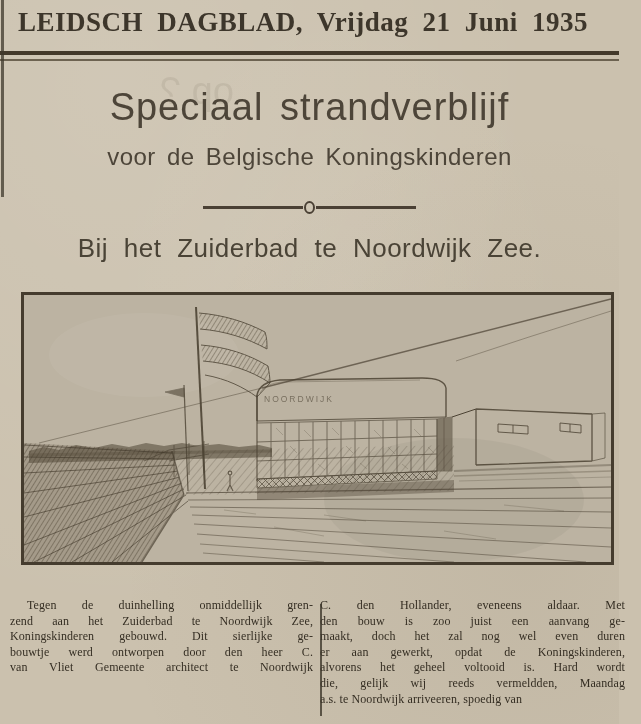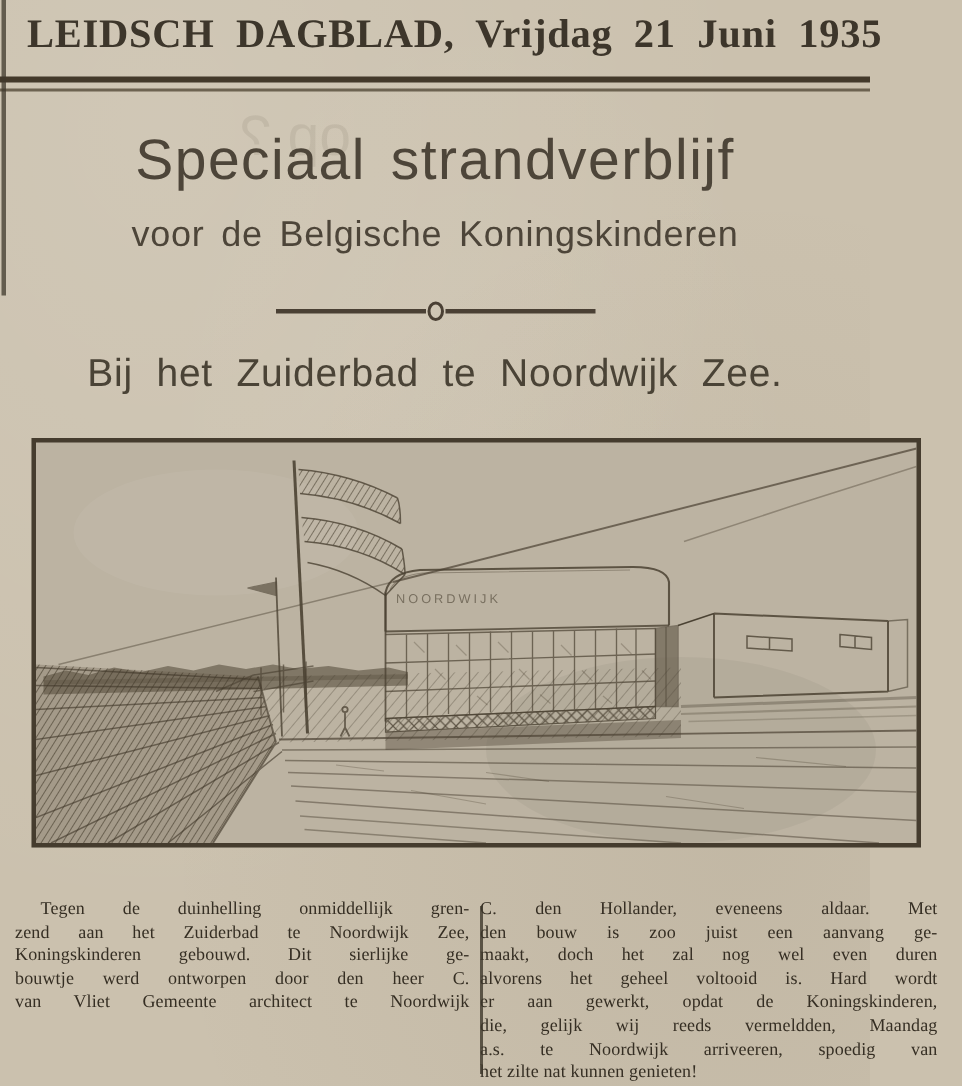--- a/index.html
+++ b/index.html
@@ -8,20 +8,21 @@
     font-family:"Liberation Serif", serif;
     background:#cbc1ae;
   }
   .page{
     position:relative;width:580px;height:724px;
     background:
       radial-gradient(ellipse at 18% 12%, rgba(255,255,252,.10), transparent 60%),
       radial-gradient(ellipse at 85% 78%, rgba(92,78,56,.08), transparent 55%),
       radial-gradient(ellipse at 55% 40%, rgba(255,255,248,.05), transparent 50%),
       #cbc1ae;
+    padding-left: 39px;
   }
   .masthead{
     position:absolute;left:18px;top:7px;
     font-family:"Liberation Serif", serif;font-weight:700;
     font-size:27px;letter-spacing:.5px;word-spacing:7px;
     color:#3d362b;white-space:nowrap;
   }
   .rule-thick{position:absolute;left:0;right:0;top:51px;height:4px;background:#43392a;}
   .rule-thin{position:absolute;left:0;right:0;top:59px;height:2px;background:#544a38;opacity:.8;}
   .left-edge-rule{position:absolute;left:1px;top:0;width:3px;height:197px;background:#3f382c;opacity:.75;}
@@ -214,22 +215,21 @@
         <div class="line">Tegen de duinhelling onmiddellijk gren-</div>
         <div class="line">zend aan het Zuiderbad te Noordwijk Zee,</div>
         <div class="line">Koningskinderen gebouwd. Dit sierlijke ge-</div>
         <div class="line">bouwtje werd ontworpen door den heer C.</div>
         <div class="line">van Vliet Gemeente architect te Noordwijk</div>
       </div>
     <div class="col col-right">
         <div class="line">C. den Hollander, eveneens aldaar. Met</div>
         <div class="line">den bouw is zoo juist een aanvang ge-</div>
         <div class="line">maakt, doch het zal nog wel even duren</div>
+        <div class="line">er aan gewerkt, opdat de Koningskinderen,</div>
         <div class="line">alvorens het geheel voltooid is. Hard wordt</div>
-        <div class="line">er aan gewerkt, opdat de Koningskinderen,</div>
         <div class="line">die, gelijk wij reeds vermeldden, Maandag</div>
         <div class="line">a.s. te Noordwijk arriveeren, spoedig van</div>
-        <div class="line">het zilte nat kunnen genieten!</div>
       </div>
   </div>
   <div class="col-divider"></div>
 
 </div>
 
 </body></html>

